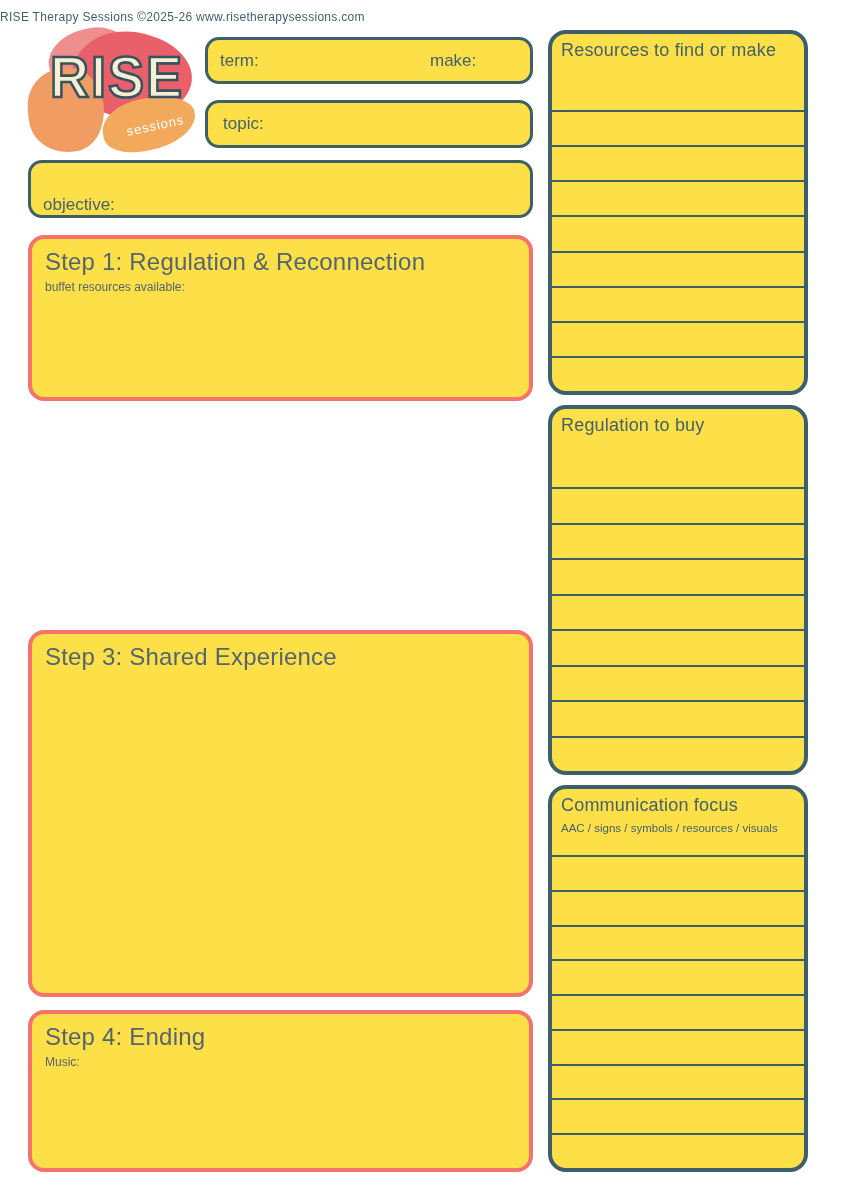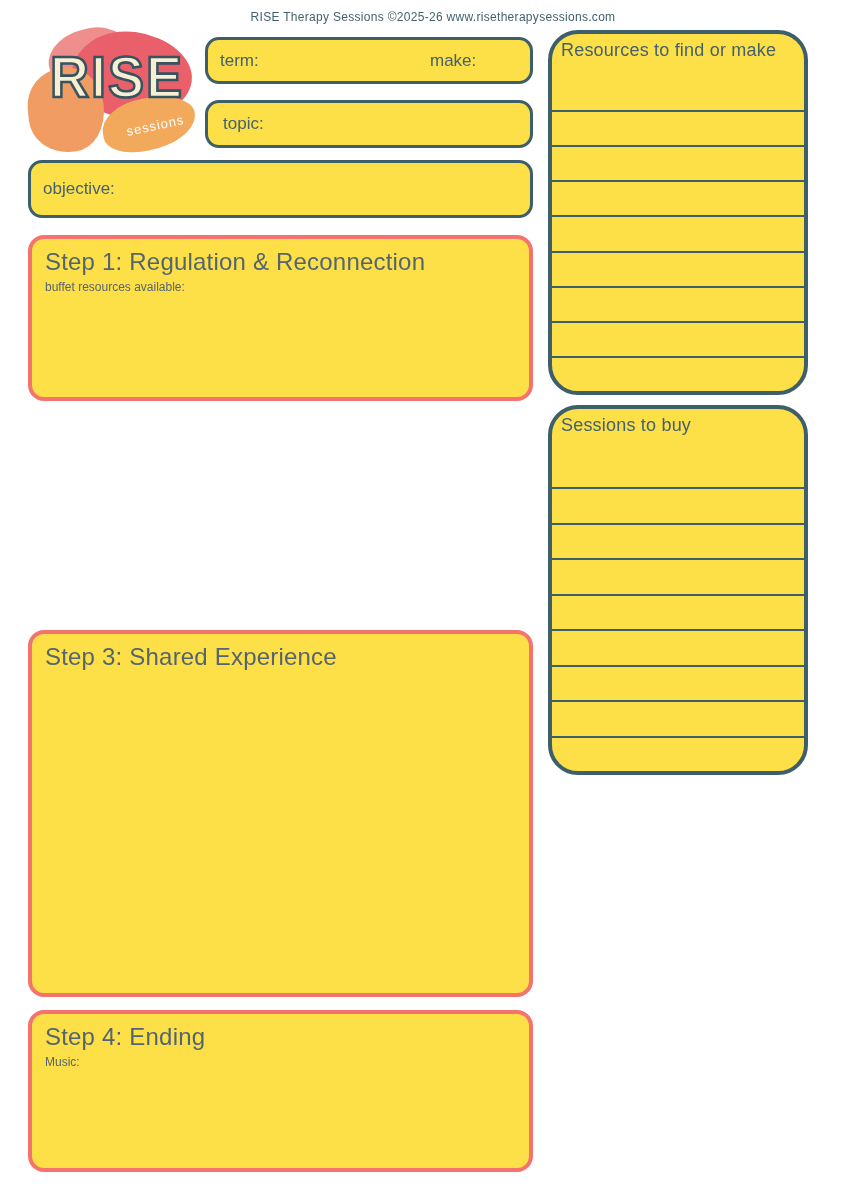--- a/index.html
+++ b/index.html
@@ -4,22 +4,22 @@
 <style>
   :root{
     --teal:#3d5f6a; --coral:#f4736d; --slate:#556471; --tealtext:#44616d;
     --pink:#ee8e8d; --red:#e9606a; --orange:#f09c62; --amber:#f2a95b;
     --cream:#f8eed3; --outline:#35545f;
   }
   *{box-sizing:border-box;margin:0;padding:0;}
   body{background:#ffffff;font-family:"Liberation Sans","DejaVu Sans",sans-serif;}
   .page{position:relative;width:846px;height:1198px;background:#ffffff;overflow:hidden;}
 
-  .hdr{position:absolute;top:10px;left:0;width:100%;text-align:center;
-       color:var(--tealtext);font-size:12px;letter-spacing:.3px;padding-left:20px;}
+  .hdr{position:absolute;top:10px;left:0;width:100%;
+       color:var(--tealtext);font-size:12px;letter-spacing:.3px;}
 
   
   .logo{position:absolute;left:28px;top:28px;width:170px;height:140px;}
   .blob{position:absolute;}
   .blob-pink{left:20px;top:0;width:86px;height:58px;background:var(--pink);
       border-radius:55% 45% 60% 40% / 55% 60% 40% 45%;transform:rotate(-8deg);}
   .blob-red{left:44px;top:4px;width:120px;height:86px;background:var(--red);
       border-radius:48% 52% 55% 45% / 55% 48% 52% 45%;transform:rotate(8deg);}
   .blob-orange{left:0;top:40px;width:76px;height:84px;background:var(--orange);
       border-radius:52% 48% 45% 55% / 48% 52% 55% 45%;transform:rotate(-6deg);}
@@ -32,31 +32,31 @@
   .logo-sessions{position:absolute;left:98px;top:90px;color:#ffffff;font-size:13px;
       letter-spacing:1px;transform:rotate(-12deg);}
 
   
   .box{position:absolute;background:#fde047;}
   .tealbox{border:3px solid var(--teal);border-radius:14px;display:flex;align-items:center;padding:0 12px;}
   .flabel{color:var(--tealtext);font-size:17px;}
   .termweek{left:205px;top:37px;width:328px;height:47px;}
   .weekpos{position:absolute;left:222px;}
   .topicbox{left:205px;top:100px;width:328px;height:48px;padding-left:15px;}
-  .objbox{left:28px;top:160px;width:505px;height:58px;}
+  .objbox{left:28px;top:160px;width:505px;height:58px;align-items:flex-end;}
 
   .stepbox{border:4px solid var(--coral);border-radius:16px;padding:9px 13px;}
   .step1{left:28px;top:235px;width:505px;height:166px;}
   .step2{left:28px;top:408px;width:505px;height:215px;}
   .step3{left:28px;top:630px;width:505px;height:367px;}
   .step4{left:28px;top:1010px;width:505px;height:162px;}
   .stitle{color:var(--slate);font-size:24px;letter-spacing:.2px;}
   .ssub{color:var(--slate);font-size:12px;margin-top:4px;}
 
-  .panel{border:4px solid var(--teal);border-radius:30px;display:flex;flex-direction:column;overflow:hidden;}
+  .panel{border:4px solid var(--teal);border-radius:18px;display:flex;flex-direction:column;overflow:hidden;}
   .panel1{left:548px;top:30px;width:260px;height:365px;}
   .panel2{left:548px;top:405px;width:260px;height:370px;}
   .panel3{left:548px;top:785px;width:260px;height:387px;}
   .phead{padding:6px 9px;}
   .panel1 .phead{height:76px;}
   .panel2 .phead{height:78px;}
   .panel3 .phead{height:66px;}
   .ptitle{color:var(--tealtext);font-size:18px;letter-spacing:.2px;}
   .psub{color:var(--tealtext);font-size:11.5px;margin-top:6px;white-space:nowrap;}
   .plines{flex:1;display:flex;flex-direction:column;}
@@ -117,28 +117,45 @@
         <div class="pline"></div>
         <div class="pline"></div>
         <div class="pline"></div>
         <div class="pline"></div>
         <div class="pline"></div>
       </div>
   </div>
 
   <div class="box panel panel2">
     <div class="phead">
-      <div class="ptitle">Sessions to buy</div>
+      <div class="ptitle">Regulation to buy</div>
     </div>
     <div class="plines">
         <div class="pline"></div>
         <div class="pline"></div>
         <div class="pline"></div>
         <div class="pline"></div>
         <div class="pline"></div>
         <div class="pline"></div>
         <div class="pline"></div>
         <div class="pline"></div>
       </div>
   </div>
 
+  <div class="box panel panel3">
+    <div class="phead">
+      <div class="ptitle">Communication focus</div>
+      <div class="psub">AAC / signs / symbols / resources / visuals</div>
+    </div>
+    <div class="plines">
+        <div class="pline"></div>
+        <div class="pline"></div>
+        <div class="pline"></div>
+        <div class="pline"></div>
+        <div class="pline"></div>
+        <div class="pline"></div>
+        <div class="pline"></div>
+        <div class="pline"></div>
+        <div class="pline"></div>
+      </div>
+  </div>
 
 </div>
 
 </body></html>

